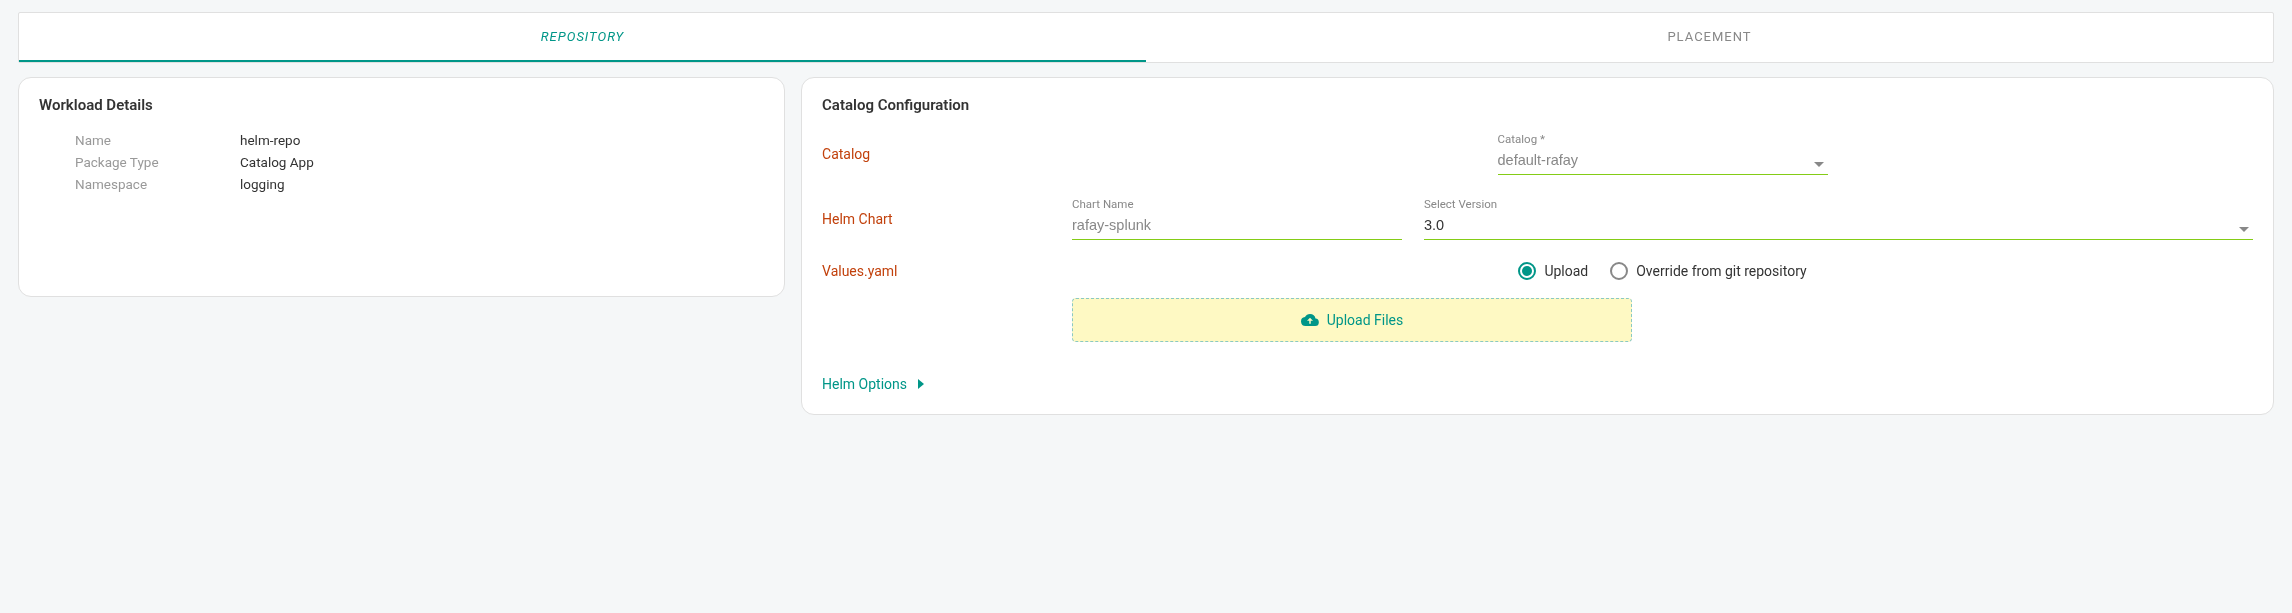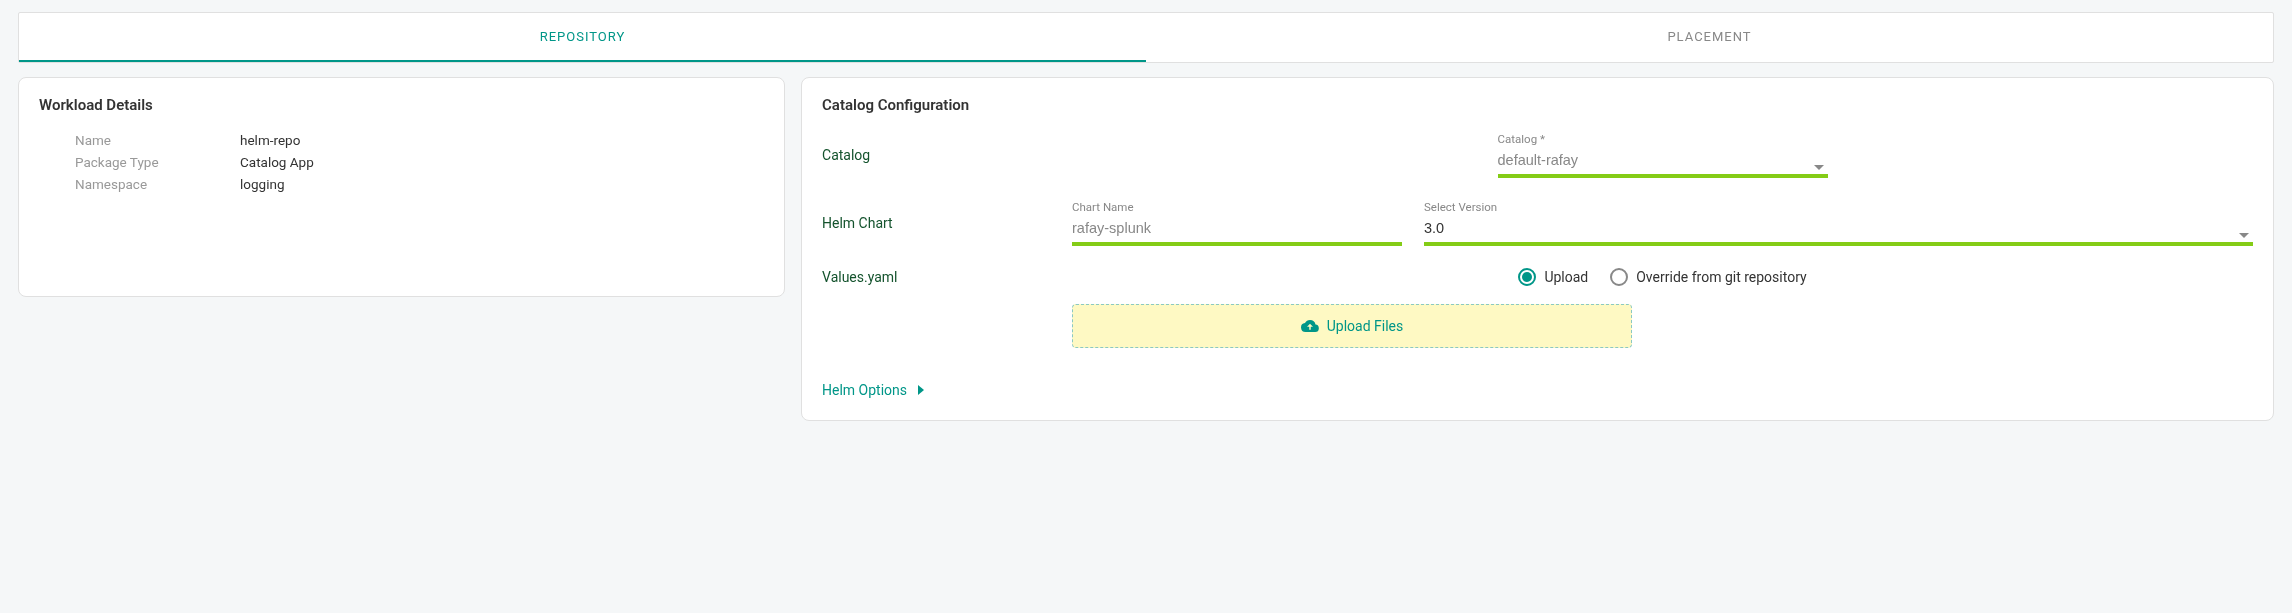--- a/index.html
+++ b/index.html
@@ -33,32 +33,33 @@
       padding: 16px 0;
       font-size: 13px;
       letter-spacing: 1px;
       color: #888;
       cursor: pointer;
       border-bottom: 2px solid transparent;
     }
     .tab.active {
       color: #009688;
       border-bottom: 2px solid #009688;
+      font-style: italic;
     }
 
     .content-row {
       display: flex;
       gap: 16px;
       margin-top: 14px;
       align-items: flex-start;
     }
     .card {
       background: #fff;
       border: 1px solid #e0e0e0;
-      border-radius: 8px;
+      border-radius: 13px;
       padding: 18px 20px 22px 20px;
     }
     .left-card {
       width: 34%;
       min-height: 220px;
     }
     .right-card {
       flex: 1;
     }
     h3.section-title {
@@ -81,21 +82,21 @@
       color: #333;
     }
 
     .cfg-row {
       display: flex;
       align-items: center;
       margin-bottom: 22px;
     }
     .cfg-row .cfg-label {
       width: 250px;
-      color: #14532d;
+      color: #c2410c;
       font-size: 14px;
     }
     .cfg-fields {
       flex: 1;
       display: flex;
       gap: 22px;
       justify-content: center;
     }
     .field {
       flex: 1;
@@ -105,21 +106,21 @@
     .field.wide { flex: 1; }
     .field-label {
       font-size: 11.5px;
       color: #888;
       margin-bottom: 2px;
       display: block;
     }
     .field-input {
       width: 100%;
       border: none;
-      border-bottom: 4px solid #84cc16;
+      border-bottom: 1px solid #84cc16;
       padding: 4px 24px 6px 0;
       font-size: 14.5px;
       color: #888;
       background: transparent;
     }
     .dropdown-arrow {
       position: absolute;
       right: 4px;
       bottom: 8px;
       width: 0; height: 0;

